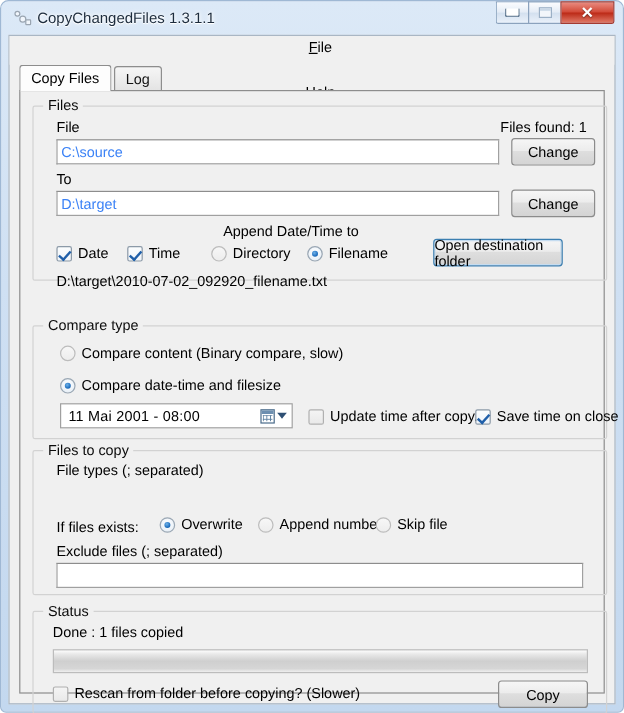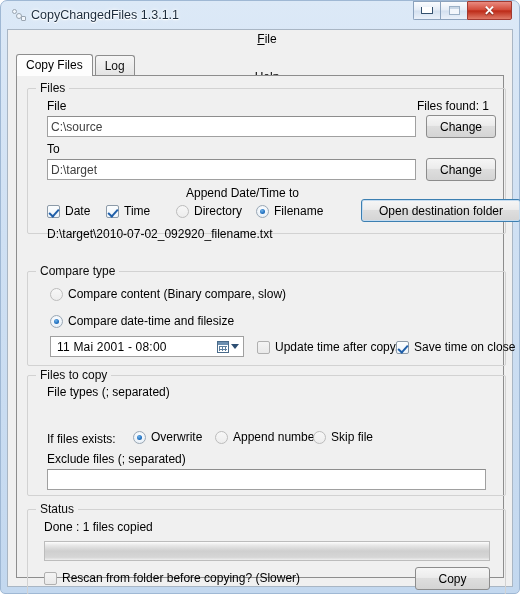--- a/index.html
+++ b/index.html
@@ -82,21 +82,21 @@
   
   .gb{position:absolute;border:1px solid #d2d2d2;border-radius:2px;}
   .gb>.cap{
     position:absolute;top:-8px;left:8px;background:#f0f0f0;padding:0 4px;
     font-size:12px;color:#0b0b0b;
   }
   .lbl{position:absolute;font-size:12px;white-space:nowrap;}
   .tf{
     position:absolute;box-sizing:border-box;height:21px;
     border:1px solid #a0a0a0;border-top-color:#8d8d8d;background:#fff;
-    font-family:"Liberation Sans",sans-serif;font-size:12px;color:#404040;
+    font-family:"Liberation Sans",sans-serif;font-size:12px;color:#3b82f6;
     padding:0 3px;line-height:19px;outline:none;
   }
   .btn{
     position:absolute;box-sizing:border-box;
     border:1px solid #8c8c8c;border-radius:3px;
     background:linear-gradient(180deg,#f6f6f6 0%,#ececec 45%,#dedede 48%,#d4d4d4 100%);
     font-family:"Liberation Sans",sans-serif;font-size:12px;color:#000;
     display:flex;align-items:center;justify-content:center;cursor:default;
   }
   .btn.focus{border:1px solid #3c7fb1;box-shadow:inset 0 0 0 1px #c5dcf0;}
@@ -207,21 +207,21 @@
           <span>Time</span>
         </div>
         <div class="rd" style="left:148px;top:115px;">
           <span class="rdo off"></span>
           <span>Directory</span>
         </div>
         <div class="rd" style="left:228px;top:115px;">
           <span class="rdo on"></span>
           <span>Filename</span>
         </div>
-        <div class="btn focus" style="left:333px;top:110px;width:160px;height:23px;">Open destination folder</div>
+        <div class="btn focus" style="left:333px;top:110px;width:108px;height:23px;">Open destination folder</div>
 
         <div class="static-txt" style="left:19px;top:138px;">D:\target\2010-07-02_092920_filename.txt</div>
       </div>
 
       <div class="gb" style="left:10px;top:195px;width:477px;height:93px;">
         <div class="cap">Compare type</div>
 
         <div class="rd" style="left:22px;top:15px;">
           <span class="rdo off"></span>
           <span>Compare content (Binary compare, slow)</span>

